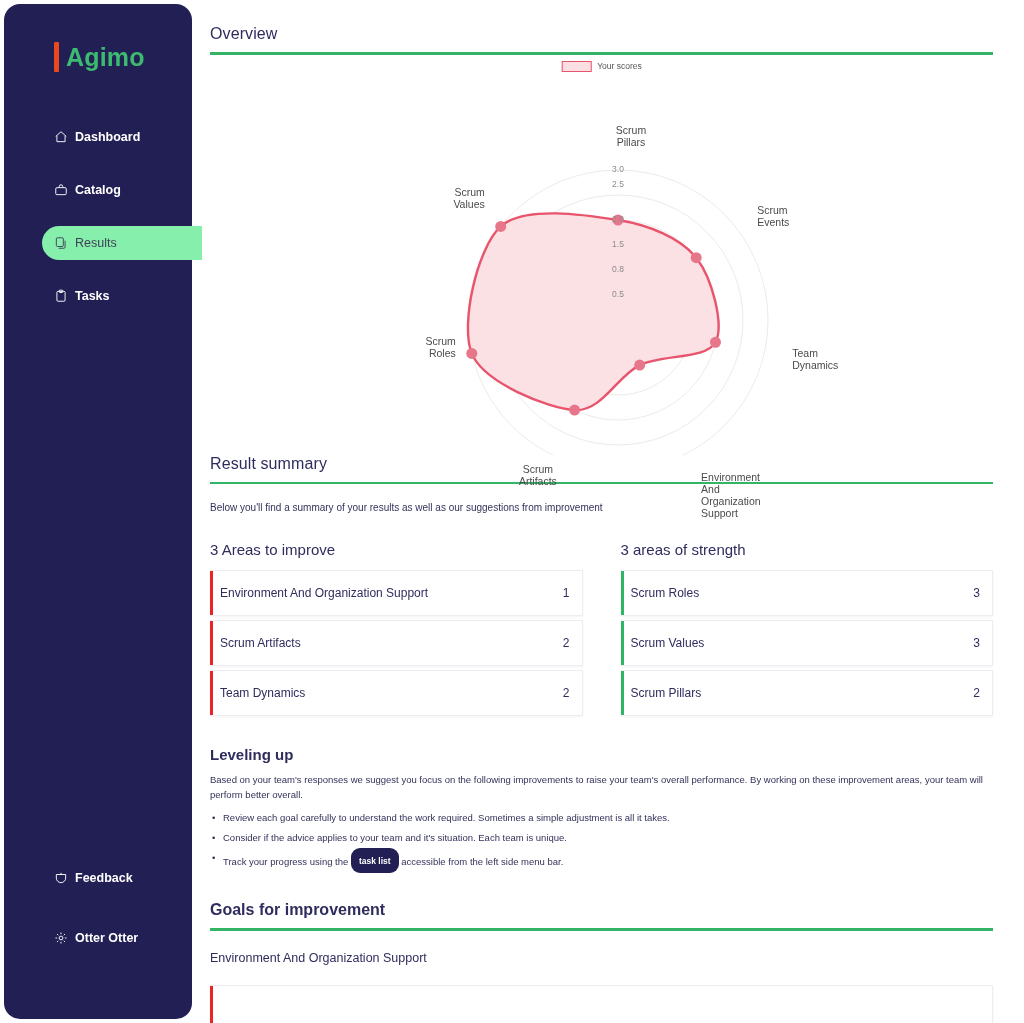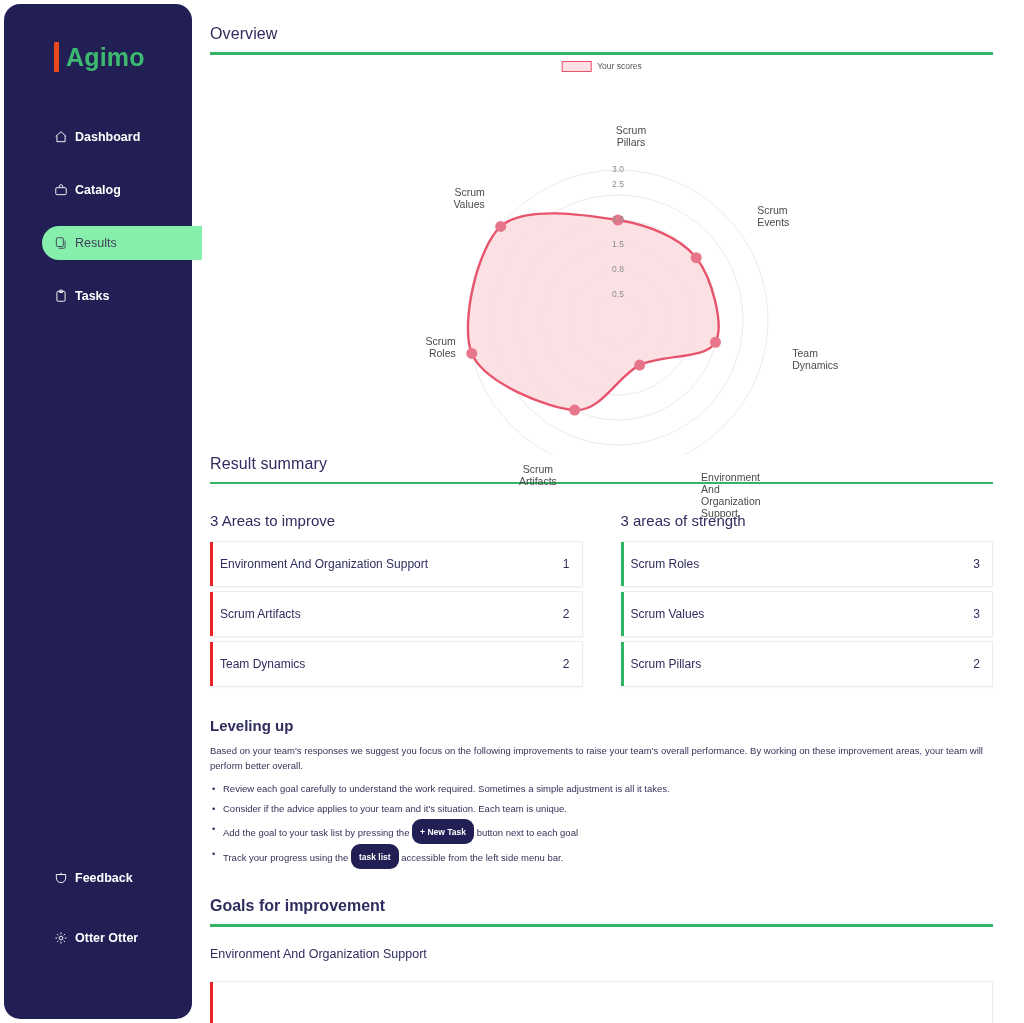--- a/index.html
+++ b/index.html
@@ -286,20 +286,21 @@
           <div class="axis-label" style="left: 175.761px; top: 280.378px; width: 70px; text-align: right;">Scrum
 Roles</div>
           <div class="axis-label" style="left: 204.725px; top: 131.477px; width: 70px; text-align: right;">Scrum
 Values</div>
         </div>
     </div>
 
     <div>
       <h2 class="section-title">Result summary</h2>
       <div class="rule"></div>
+      <p class="summary-desc">Below you'll find a summary of your results as well as our suggestions from improvement</p>
 
       <div class="cols">
         <div class="col">
           <div class="col-title">3 Areas to improve</div>
           <div class="card improve">
             <span class="card-label">Environment And Organization Support</span>
             <span class="card-score">1</span>
           </div>
           <div class="card improve">
             <span class="card-label">Scrum Artifacts</span>
@@ -333,25 +334,20 @@
       <h3 class="level-title">Leveling up</h3>
       <p class="level-para">Based on your team's responses we suggest you focus on the following improvements to raise your team's overall performance. By working on these improvement areas, your team will perform better overall.</p>
       <ul class="level-list">
         <li>
           <span>Review each goal carefully to understand the work required. Sometimes a simple adjustment is all it takes.</span>
         </li>
         <li>
           <span>Consider if the advice applies to your team and it's situation. Each team is unique.</span>
         </li>
         <li>
-          <span>Add the goal to your task list by pressing the</span>
-          <span class="pill">+ New Task</span>
-          <span>button next to each goal</span>
-        </li>
-        <li>
           <span>Track your progress using the</span>
           <span class="pill">task list</span>
           <span>accessible from the left side menu bar.</span>
         </li>
       </ul>
     </div>
 
     <div>
       <h2 class="goals-title">Goals for improvement</h2>
       <div class="rule"></div>

